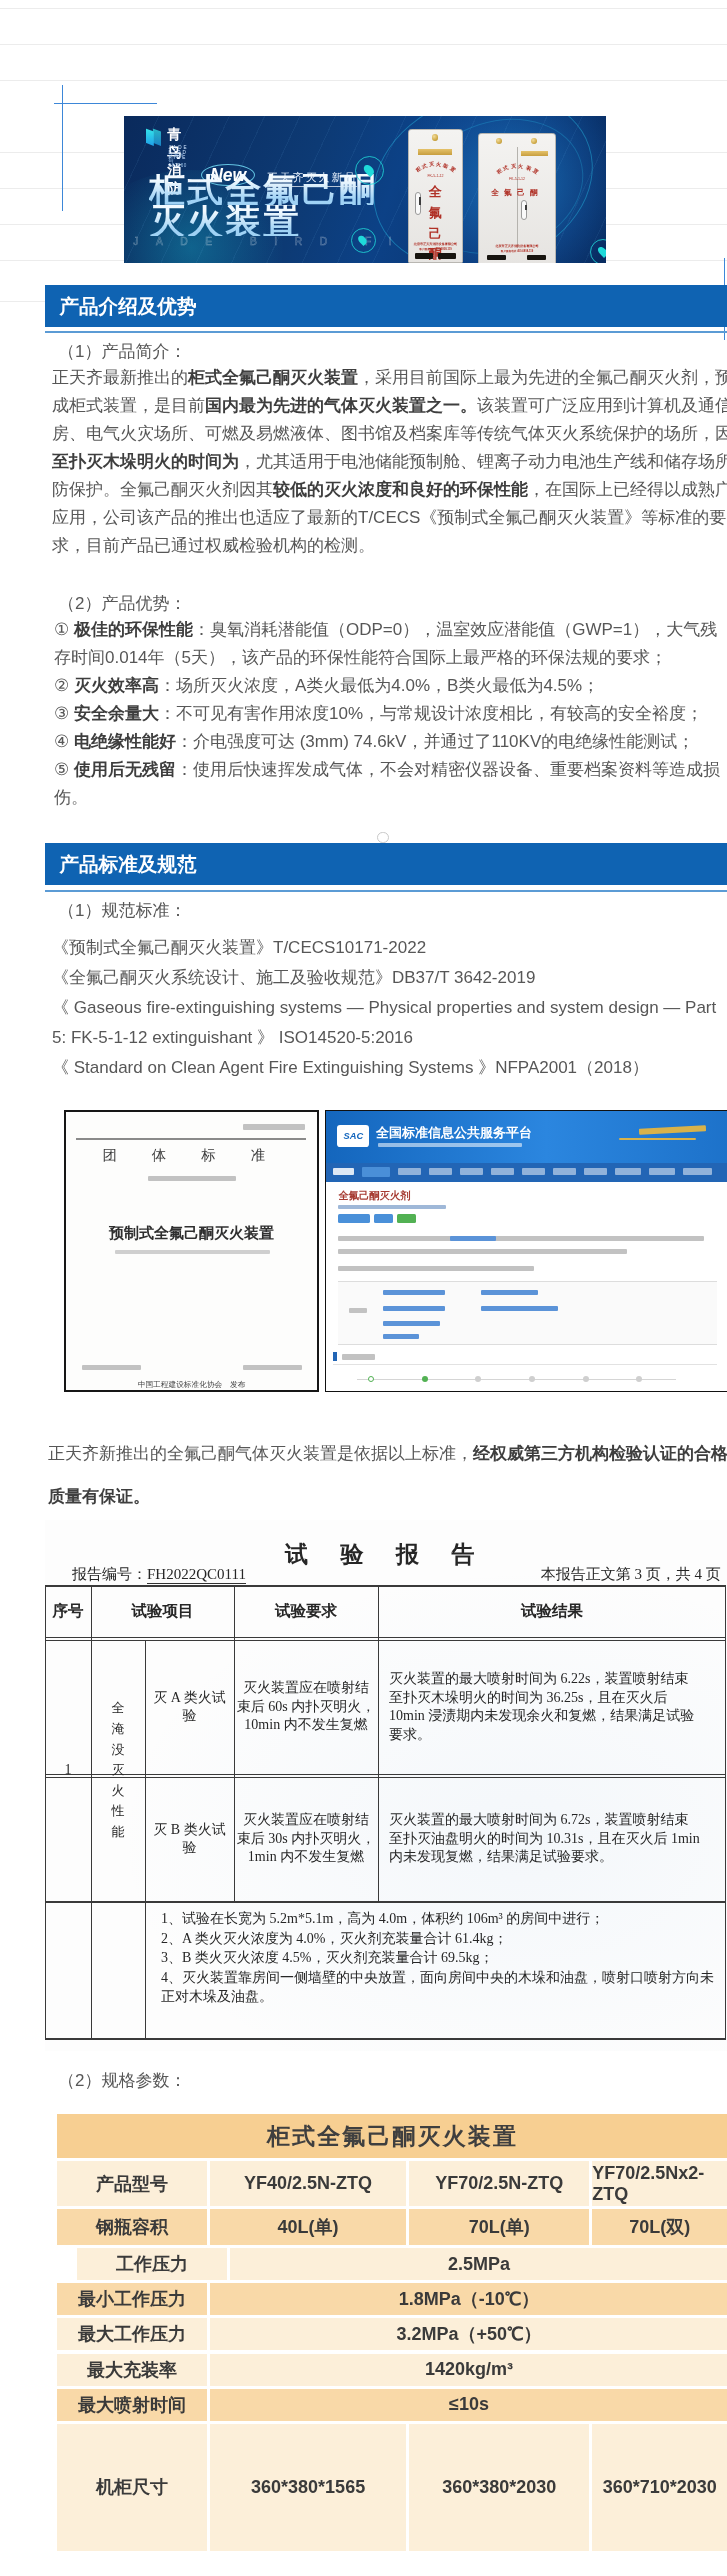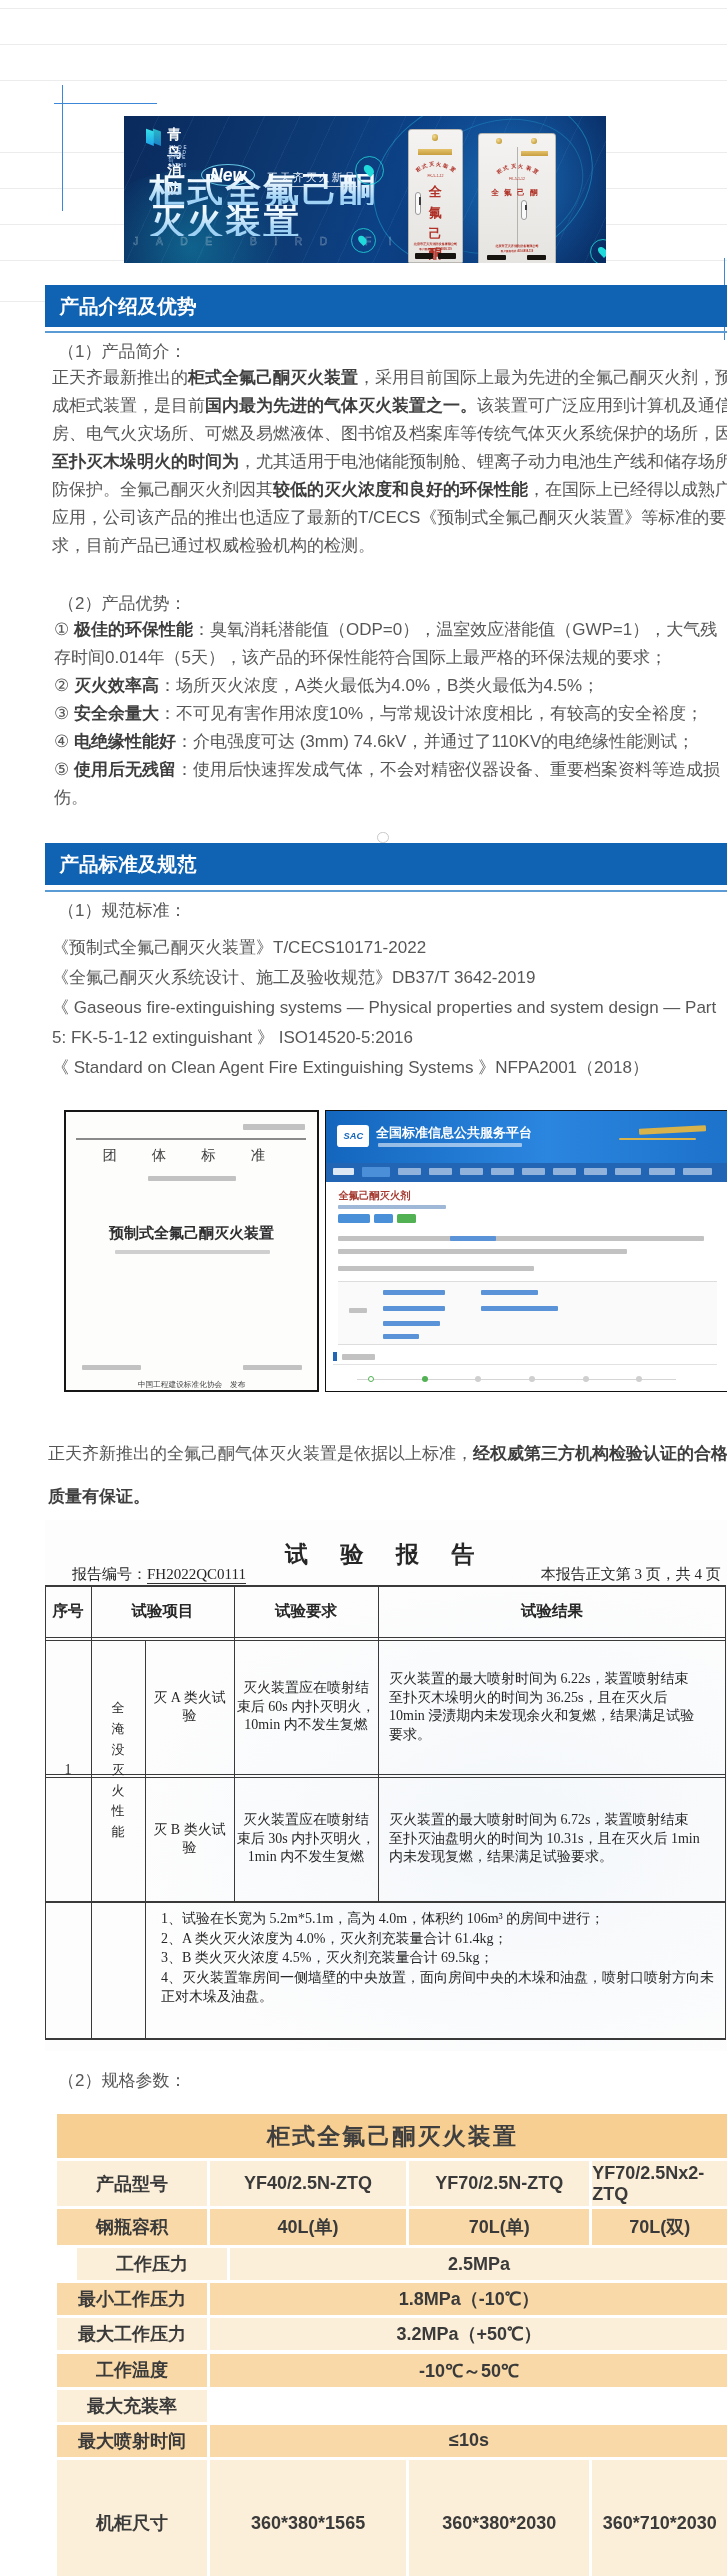--- a/index.html
+++ b/index.html
@@ -402,26 +402,23 @@
           <div class="scell sl" style="flex: 1 1 0%;">2.5MPa</div>
         </div>
         <div class="srow" style="height: 32px;">
           <div class="scell sd" style="width: 150px;">最小工作压力</div>
           <div class="scell sd" style="flex: 1 1 0%;">1.8MPa（-10℃）</div>
         </div>
         <div class="srow" style="height: 32px;">
           <div class="scell sl" style="width: 150px;">最大工作压力</div>
           <div class="scell sl" style="flex: 1 1 0%;">3.2MPa（+50℃）</div>
         </div>
-        <div class="srow" style="height: 33px;">
-          <div class="scell sd" style="width: 150px;">工作温度</div>
-          <div class="scell sd" style="flex: 1 1 0%;">-10℃～50℃</div>
-        </div>
         <div class="srow" style="height: 32px;">
           <div class="scell sl" style="width: 150px;">最大充装率</div>
+          <div class="scell sl" style="flex: 1 1 0%;">1420kg/m³</div>
         </div>
         <div class="srow" style="height: 32px;">
           <div class="scell sd" style="width: 150px;">最大喷射时间</div>
           <div class="scell sd" style="flex: 1 1 0%;">≤10s</div>
         </div>
         <div class="srow" style="height: 127px;">
           <div class="scell sl" style="width: 150px;">机柜尺寸</div>
           <div class="scell sl" style="width: 196px;">360*380*1565</div>
           <div class="scell sl" style="width: 180px;">360*380*2030</div>
           <div class="scell sl" style="width: 135px;">360*710*2030</div>

